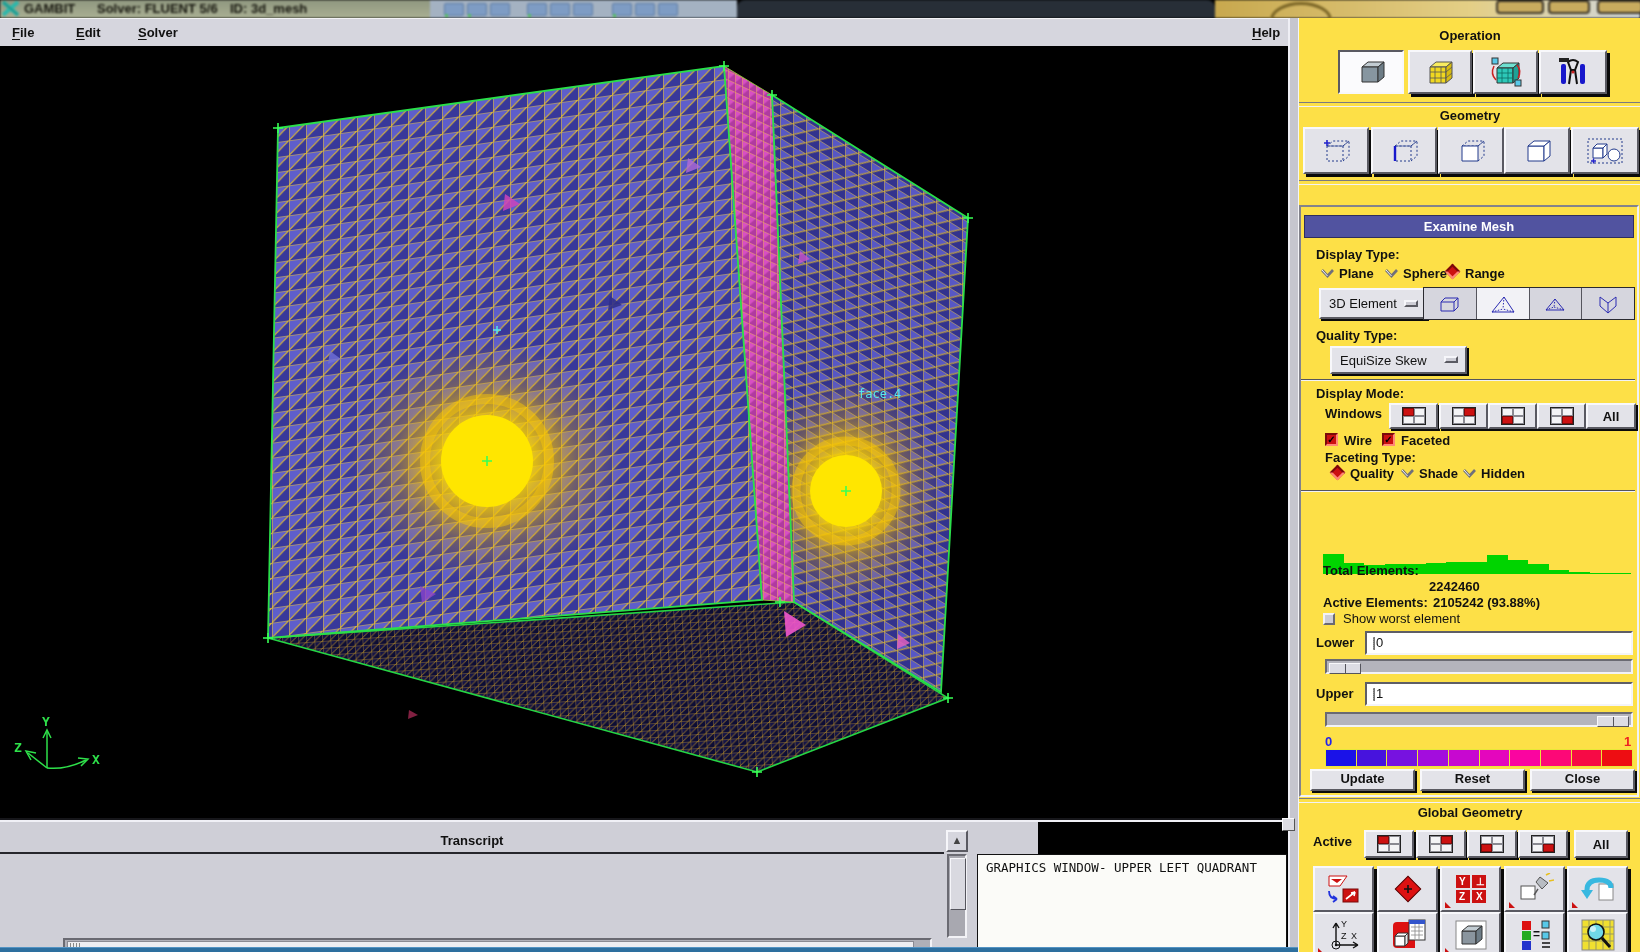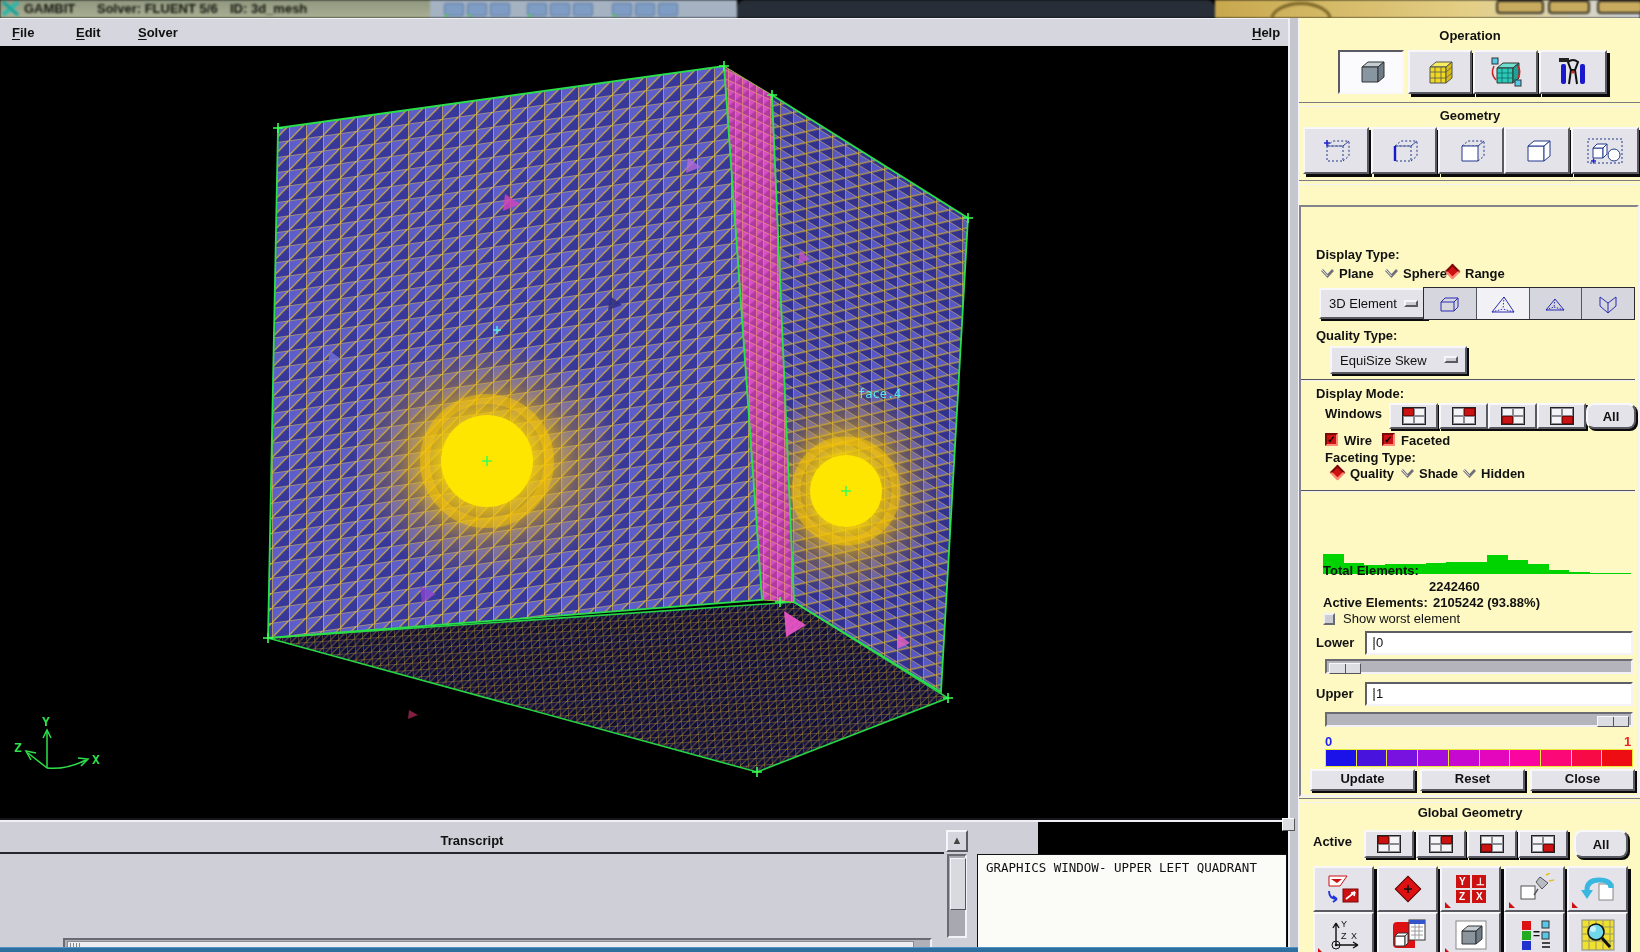--- a/index.html
+++ b/index.html
@@ -1,19 +1,19 @@
 <!DOCTYPE html>
 <html><head>
 <meta charset="utf-8">
 <style>
   html,body{margin:0;padding:0;background:#444;}
   #app{position:relative;width:1640px;height:952px;overflow:hidden;background:#000;
        font-family:"Liberation Sans",sans-serif;}
   .abs{position:absolute;}
-  .b13{font:bold 13px "Liberation Sans",sans-serif;color:#111;border-radius:8px;}
+  .b13{font:bold 13px "Liberation Sans",sans-serif;color:#111;}
 
   
   #desktop-strip{left:0;top:0;width:1640px;height:18px;overflow:hidden;}
   #desktop-strip .blurwrap{position:absolute;inset:0;filter:blur(1.2px);}
   .seg{position:absolute;top:0;height:18px;}
   .winbtn{position:absolute;top:0;height:10px;background:#c8ab5e;border:2px solid #3a3428;border-radius:4px;}
   .miniicon{position:absolute;top:3px;width:18px;height:11px;background:#7e9cc4;border:1px solid #5e7ca4;border-radius:2px;}
   .minidot{position:absolute;width:3px;height:3px;background:#44cc44;border-radius:50%;}
 
   
@@ -24,21 +24,21 @@
   
   #graphics{left:0;top:46px;width:1288px;height:772px;background:#000;}
 
   
   #vdivider{left:1288px;top:18px;width:10px;height:934px;background:#c6c6ce;
             border-left:2px solid #efeff5;border-right:2px solid #6e6e76;}
   #sash{left:1282px;top:818px;width:11px;height:11px;background:#dcdce3;
         border:1px solid #555;border-top-color:#fafafc;border-left-color:#fafafc;}
 
   
-  #right-panel{left:1298px;top:18px;width:342px;height:934px;background:#fef9c3;border-left:1px solid #f4f4f8;}
+  #right-panel{left:1298px;top:18px;width:342px;height:934px;background:#fde047;border-left:1px solid #f4f4f8;}
   .sec-title{position:absolute;width:100%;text-align:center;font:bold 13px "Liberation Sans",sans-serif;color:#111;}
   .ridge{position:absolute;left:0;width:342px;height:3px;border-top:1px solid #7a7a82;border-bottom:1px solid #f2f2f6;}
 
   .btn{position:absolute;background:#e3e3e9;
        border:2px solid;border-color:#f8f8fb #5a5a62 #5a5a62 #f8f8fb;
        box-shadow:3px 3px 0 0 #0a0a0a;display:flex;align-items:center;justify-content:center;}
   .btn.sel{background:#fbfbfd;border-color:#5a5a62 #f8f8fb #f8f8fb #5a5a62;box-shadow:none;}
   .btn.flat-shadow{box-shadow:2px 2px 0 0 #0a0a0a;}
 
   
@@ -361,20 +361,21 @@
         <polygon points="8,12 18,12 18,22 8,22" fill="#fff" stroke="#223a8c"></polygon>
         <polygon points="8,12 12,8 22,8 18,12" fill="#fff" stroke="#223a8c"></polygon>
         <polygon points="18,12 22,8 22,18 18,22" fill="#fff" stroke="#223a8c"></polygon>
         <circle cx="29" cy="19" r="6" fill="#fff" stroke="#223a8c"></circle>
         <path d="M6,25 h5 M8.5,22.5 v5" stroke="#2222cc" stroke-width="1.4"></path>
       </svg>
     </div>
     <div class="ridge" style="top:162px"></div>
 
     <div id="examine-frame">
+      <div id="examine-title">Examine Mesh</div>
 
       <div class="flabel" style="left:15px;top:40px">Display Type:</div>
 
       <svg class="radio-off" style="left:20px;top:62px" width="13" height="9">
         <path d="M1,1 L6.5,7 L12,1" stroke="#70707a" stroke-width="2.6" fill="none"></path>
         <path d="M1,1 L6.5,7" stroke="#f4f4f8" stroke-width="1" fill="none"></path>
       </svg>
       <div class="rlabel" style="left:38px;top:59px">Plane</div>
       <svg class="radio-off" style="left:84px;top:62px" width="13" height="9">
         <path d="M1,1 L6.5,7 L12,1" stroke="#70707a" stroke-width="2.6" fill="none"></path>

